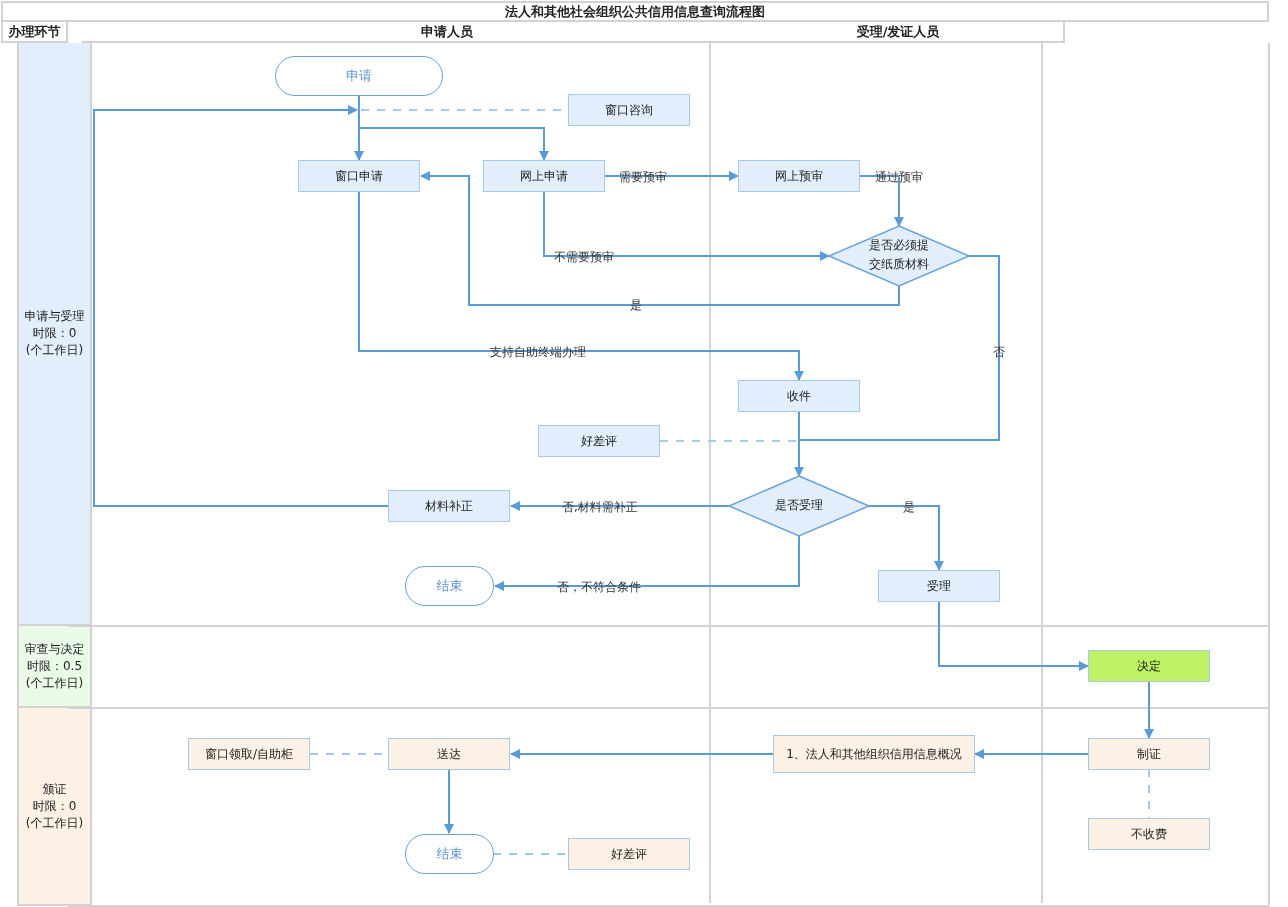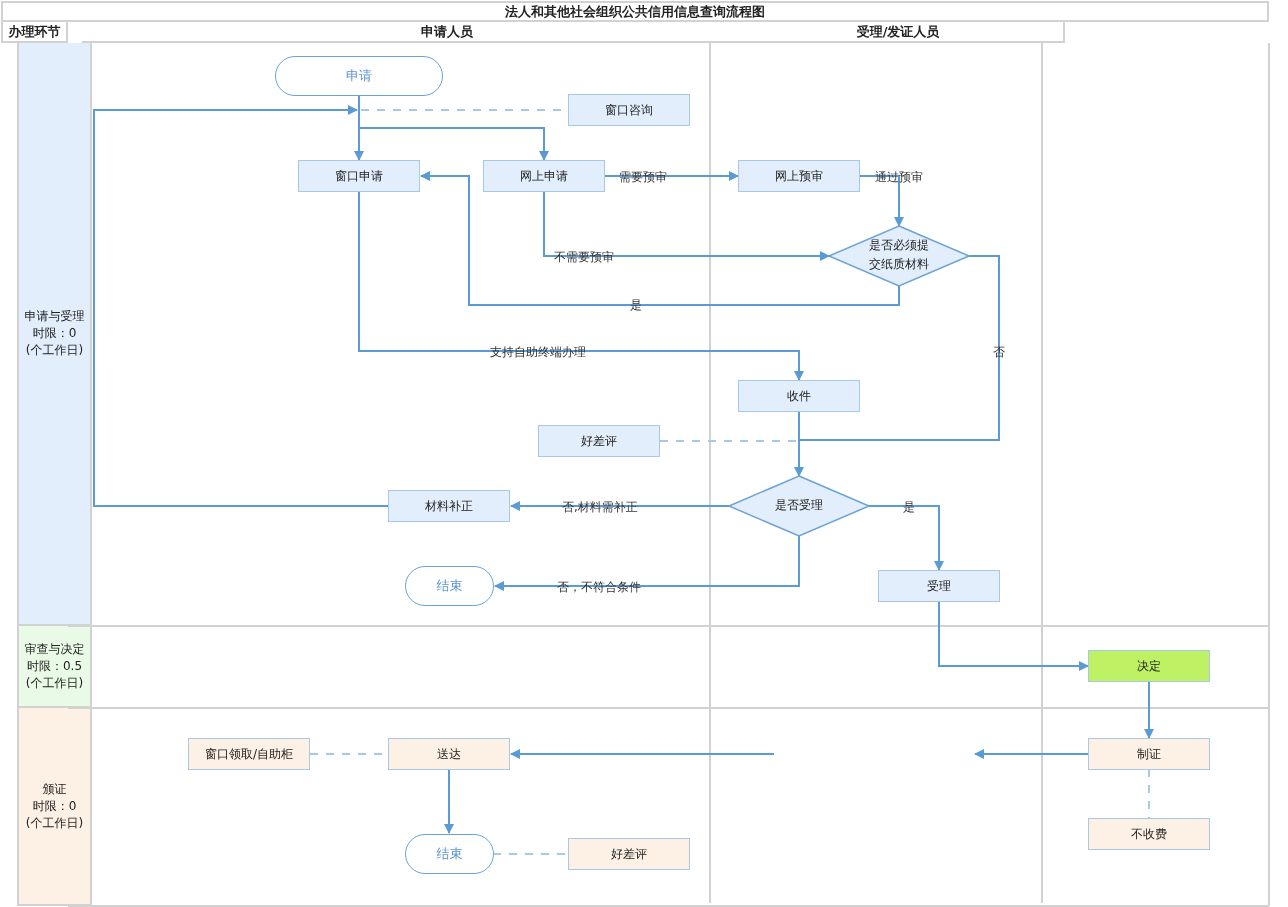--- a/index.html
+++ b/index.html
@@ -117,20 +117,21 @@
   <div class="diam-text" style="left:839px;top:236px;width:120px;"><span>是否必须提</span><br><span>交纸质材料</span></div>
   <div class="abs node blue" style="left:738px;top:380px;width:122px;height:32px;">收件</div>
   <div class="abs node blue" style="left:538px;top:425px;width:122px;height:32px;">好差评</div>
   <div class="diam-text" style="left:739px;top:496px;width:120px;">是否受理</div>
   <div class="abs node blue" style="left:388px;top:490px;width:122px;height:32px;">材料补正</div>
   <div class="abs node term" style="left:405px;top:566px;width:89px;height:40px;">结束</div>
   <div class="abs node blue" style="left:878px;top:570px;width:122px;height:32px;">受理</div>
   <div class="abs node green" style="left:1088px;top:650px;width:122px;height:32px;">决定</div>
   <div class="abs node peach" style="left:1088px;top:738px;width:122px;height:32px;">制证</div>
   <div class="abs node peach" style="left:1088px;top:818px;width:122px;height:32px;">不收费</div>
+  <div class="abs node peach" style="left:773px;top:735px;width:202px;height:38px;">1、法人和其他组织信用信息概况</div>
   <div class="abs node peach" style="left:388px;top:738px;width:122px;height:32px;">送达</div>
   <div class="abs node peach" style="left:188px;top:738px;width:122px;height:32px;">窗口领取/自助柜</div>
   <div class="abs node term" style="left:405px;top:834px;width:89px;height:40px;">结束</div>
   <div class="abs node peach" style="left:568px;top:838px;width:122px;height:32px;">好差评</div>
 
   <div class="lbl" style="left:619px;top:169px;">需要预审</div>
   <div class="lbl" style="left:875px;top:169px;">通过预审</div>
   <div class="lbl" style="left:554px;top:249px;">不需要预审</div>
   <div class="lbl" style="left:630px;top:297px;">是</div>
   <div class="lbl" style="left:993px;top:344px;">否</div>

